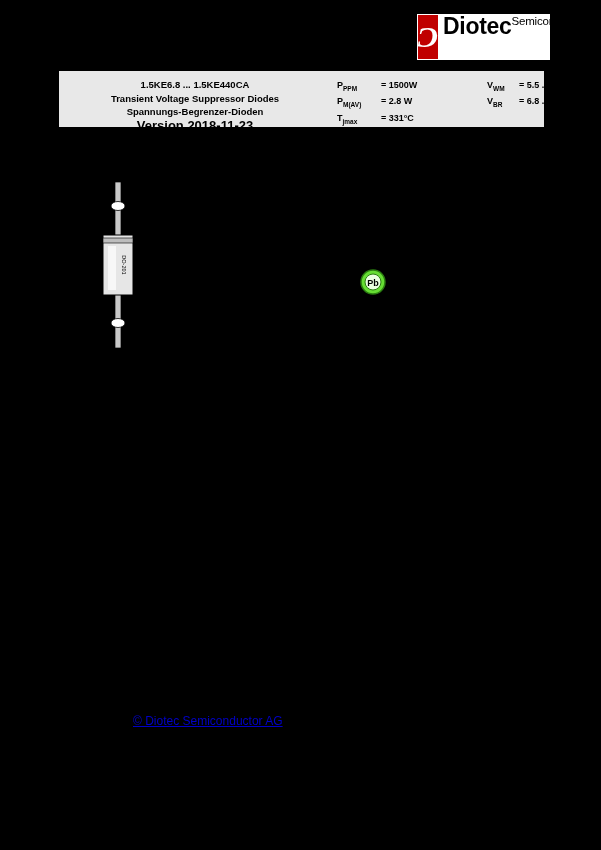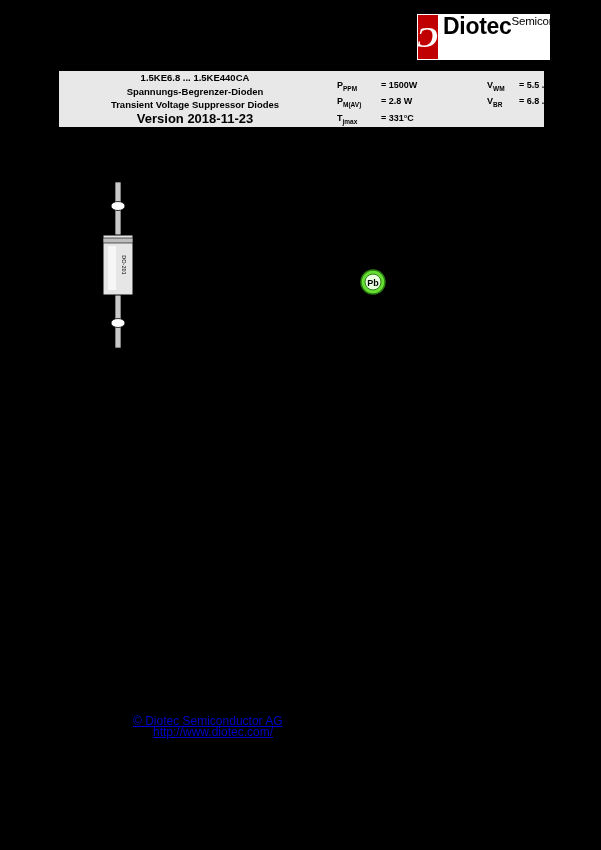--- a/index.html
+++ b/index.html
@@ -73,20 +73,21 @@
     box-sizing: border-box;
     overflow: hidden;
   }
   #header-left {
     position: absolute;
     left: 0;
     top: 0;
     width: 272px;
     height: 100%;
     text-align: center;
+    padding-top: 7px;
     box-sizing: border-box;
   }
   #header-left .line {
     font-size: 9.5px;
     font-weight: bold;
     color: #000000;
     line-height: 13.5px;
     white-space: nowrap;
   }
   #header-left .line.small {
@@ -169,22 +170,22 @@
   <div id="logo-mark">Ɔ</div>
   <div id="logo-text">
     <div id="logo-name">Diotec</div>
     <div id="logo-sub">Semiconductor</div>
   </div>
 </div>
 
 <div id="header-box">
   <div id="header-left">
     <div class="line">1.5KE6.8 ... 1.5KE440CA</div>
+    <div class="line">Transient Voltage Suppressor Diodes</div>
     <div class="line">Spannungs-Begrenzer-Dioden</div>
-    <div class="line">Transient Voltage Suppressor Diodes</div>
     <div class="line small">Version 2018-11-23</div>
   </div>
 
   <div id="header-mid">
     <div class="pv">
       <span class="sym"><span>P</span><sub>PPM</sub></span>
       <span>= 1500W</span>
     </div>
     <div class="pv">
       <span class="sym"><span>P</span><sub>M(AV)</sub></span>
@@ -259,14 +260,13 @@
 <div id="pb-badge">
   <svg width="28" height="28" viewBox="0 0 28 28">
     <circle cx="14" cy="14" r="12" fill="#66dd33" stroke="#2a7d10" stroke-width="1.5"></circle>
     <circle cx="14" cy="14" r="8" fill="#eaffe0" stroke="#2a7d10" stroke-width="1"></circle>
     <text x="14" y="17.5" text-anchor="middle" font-family="Liberation Sans, sans-serif" font-size="9" font-weight="bold" fill="#000000">Pb</text>
   </svg>
 </div>
 
 <div id="links">
   <a href="#">© Diotec Semiconductor AG</a>
-  <a href="#" class="second">http://www.diotec.com/</a>
 </div>
 
 </body></html>

